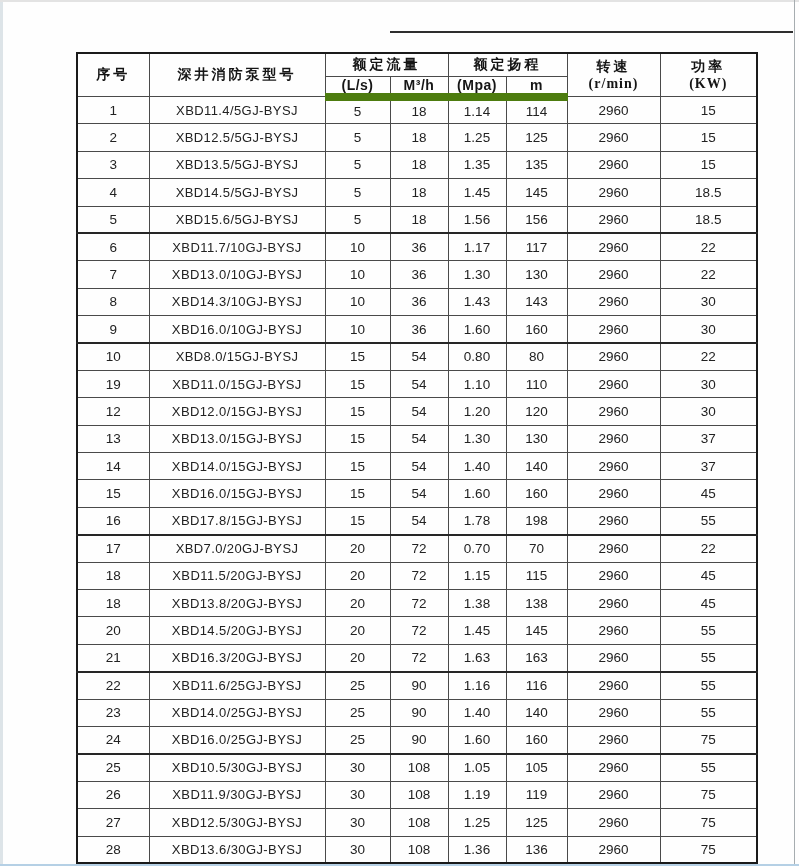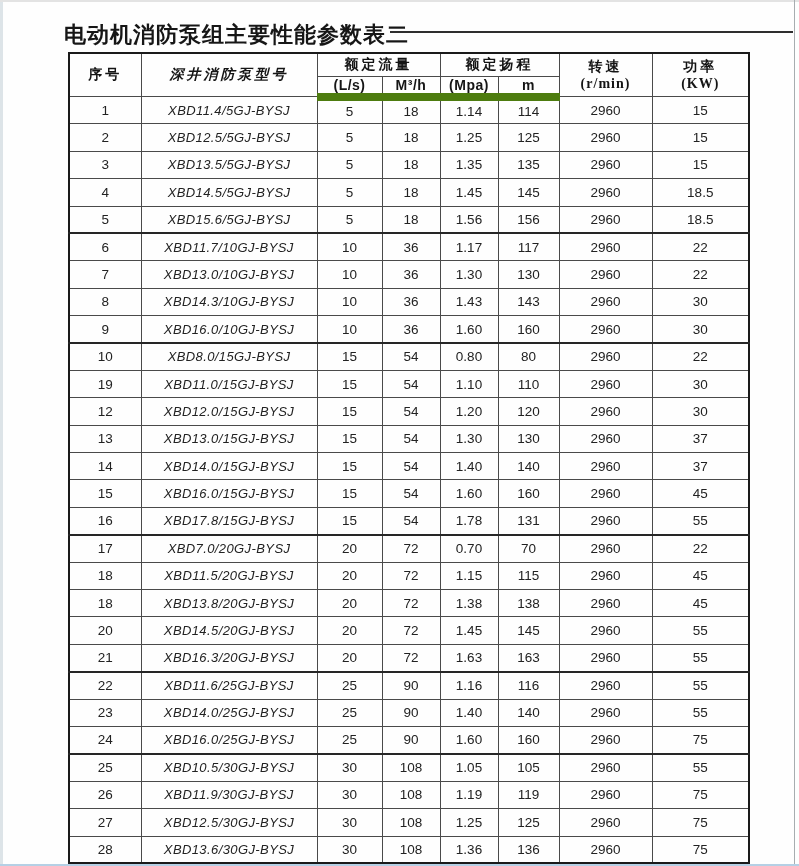--- a/index.html
+++ b/index.html
@@ -28,21 +28,21 @@
     left: 64px; top: 20px;
     font-size: 22px;
     font-weight: bold;
     letter-spacing: 1px;
     color: #161616;
     white-space: nowrap;
   }
 
   table.params {
     position: absolute;
-    left: 68px; top: 52px;
+    left: 76px; top: 52px;
     width: 680px;
     border-collapse: collapse;
     table-layout: fixed;
     border: 2px solid #1a1a1a;
   }
   table.params th, table.params td {
     border: 1px solid #4a4a4a;
     text-align: center;
     vertical-align: middle;
     overflow: hidden;
@@ -61,34 +61,33 @@
   th.two-line span { display: block; }
   th.sub { letter-spacing: 0.5px; }
 
   tbody tr { height: 27.4px; }
   tbody td { font-size: 13.5px; color: #222; }
   tbody td.model { font-size: 13px; letter-spacing: 0.4px; margin-top: 36px; }
   tbody tr.group-end td { border-bottom: 2px solid #262626; }
 
   
   col.c-model + col, colgroup col:first-child {}
-  td.model, th.model-h { border-left: 1px solid #343434; font-style: italic; }
+  td.model, th.model-h { border-left: 1px solid #343434; }
   td.flow-ls, th.flow-group { border-left: 2px solid #2c2c2c; margin-left: 38px; }
   td.speed, th.speed-h { border-left: 1px solid #343434; }
 </style>
 </head>
 <body>
 
 <div class="page">
   <div class="edge-left"></div>
   <div class="edge-top"></div>
   <div class="edge-right"></div>
   <div class="edge-bottom"></div>
 
-  <div class="doc-title">电动机消防泵组主要性能参数表二</div>
   <div class="title-rule"></div>
 
   <table class="params">
     <colgroup>
       <col style="width:72px">
         <col class="c-model" style="width:176px">
       <col style="width:65px">
         <col style="width:58px">
       <col style="width:58px">
         <col style="width:61px">
@@ -267,21 +266,21 @@
       <td>160</td>
       <td class="speed">2960</td>
       <td>45</td>
     </tr>
         <tr class="group-end">
       <td>16</td>
       <td class="model">XBD17.8/15GJ-BYSJ</td>
       <td class="flow-ls">15</td>
       <td>54</td>
       <td>1.78</td>
-      <td>131</td>
+      <td>198</td>
       <td class="speed">2960</td>
       <td>55</td>
     </tr>
         <tr>
       <td>17</td>
       <td class="model">XBD7.0/20GJ-BYSJ</td>
       <td class="flow-ls">20</td>
       <td>72</td>
       <td>0.70</td>
       <td>70</td>

